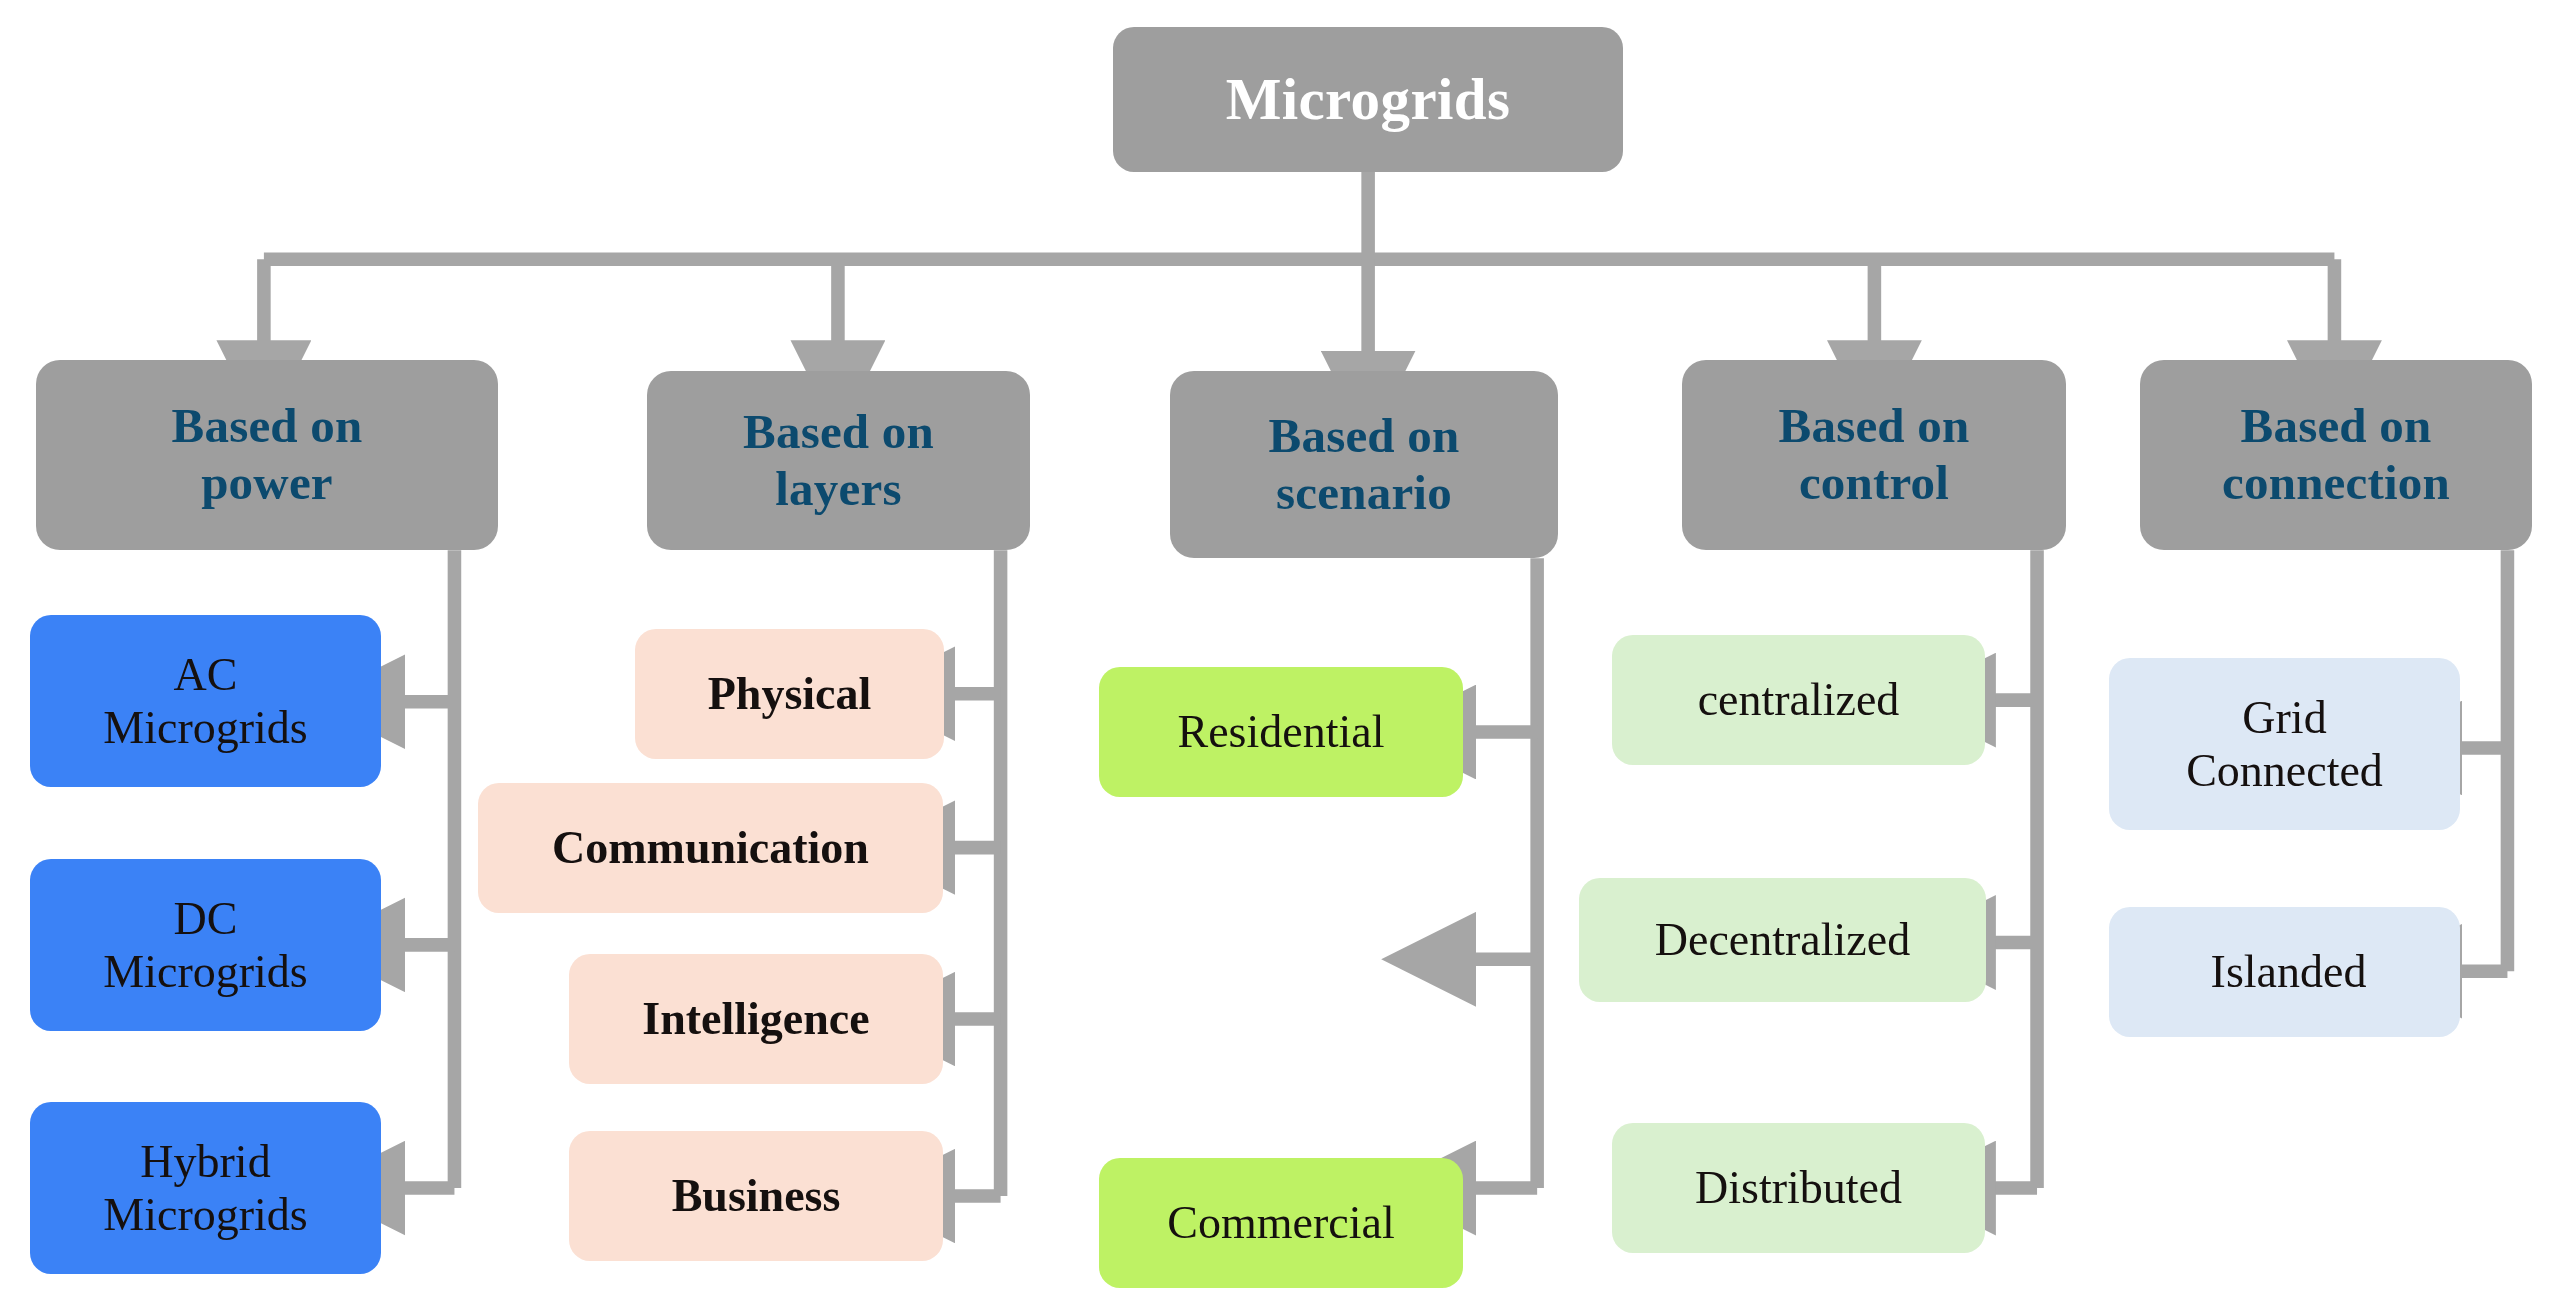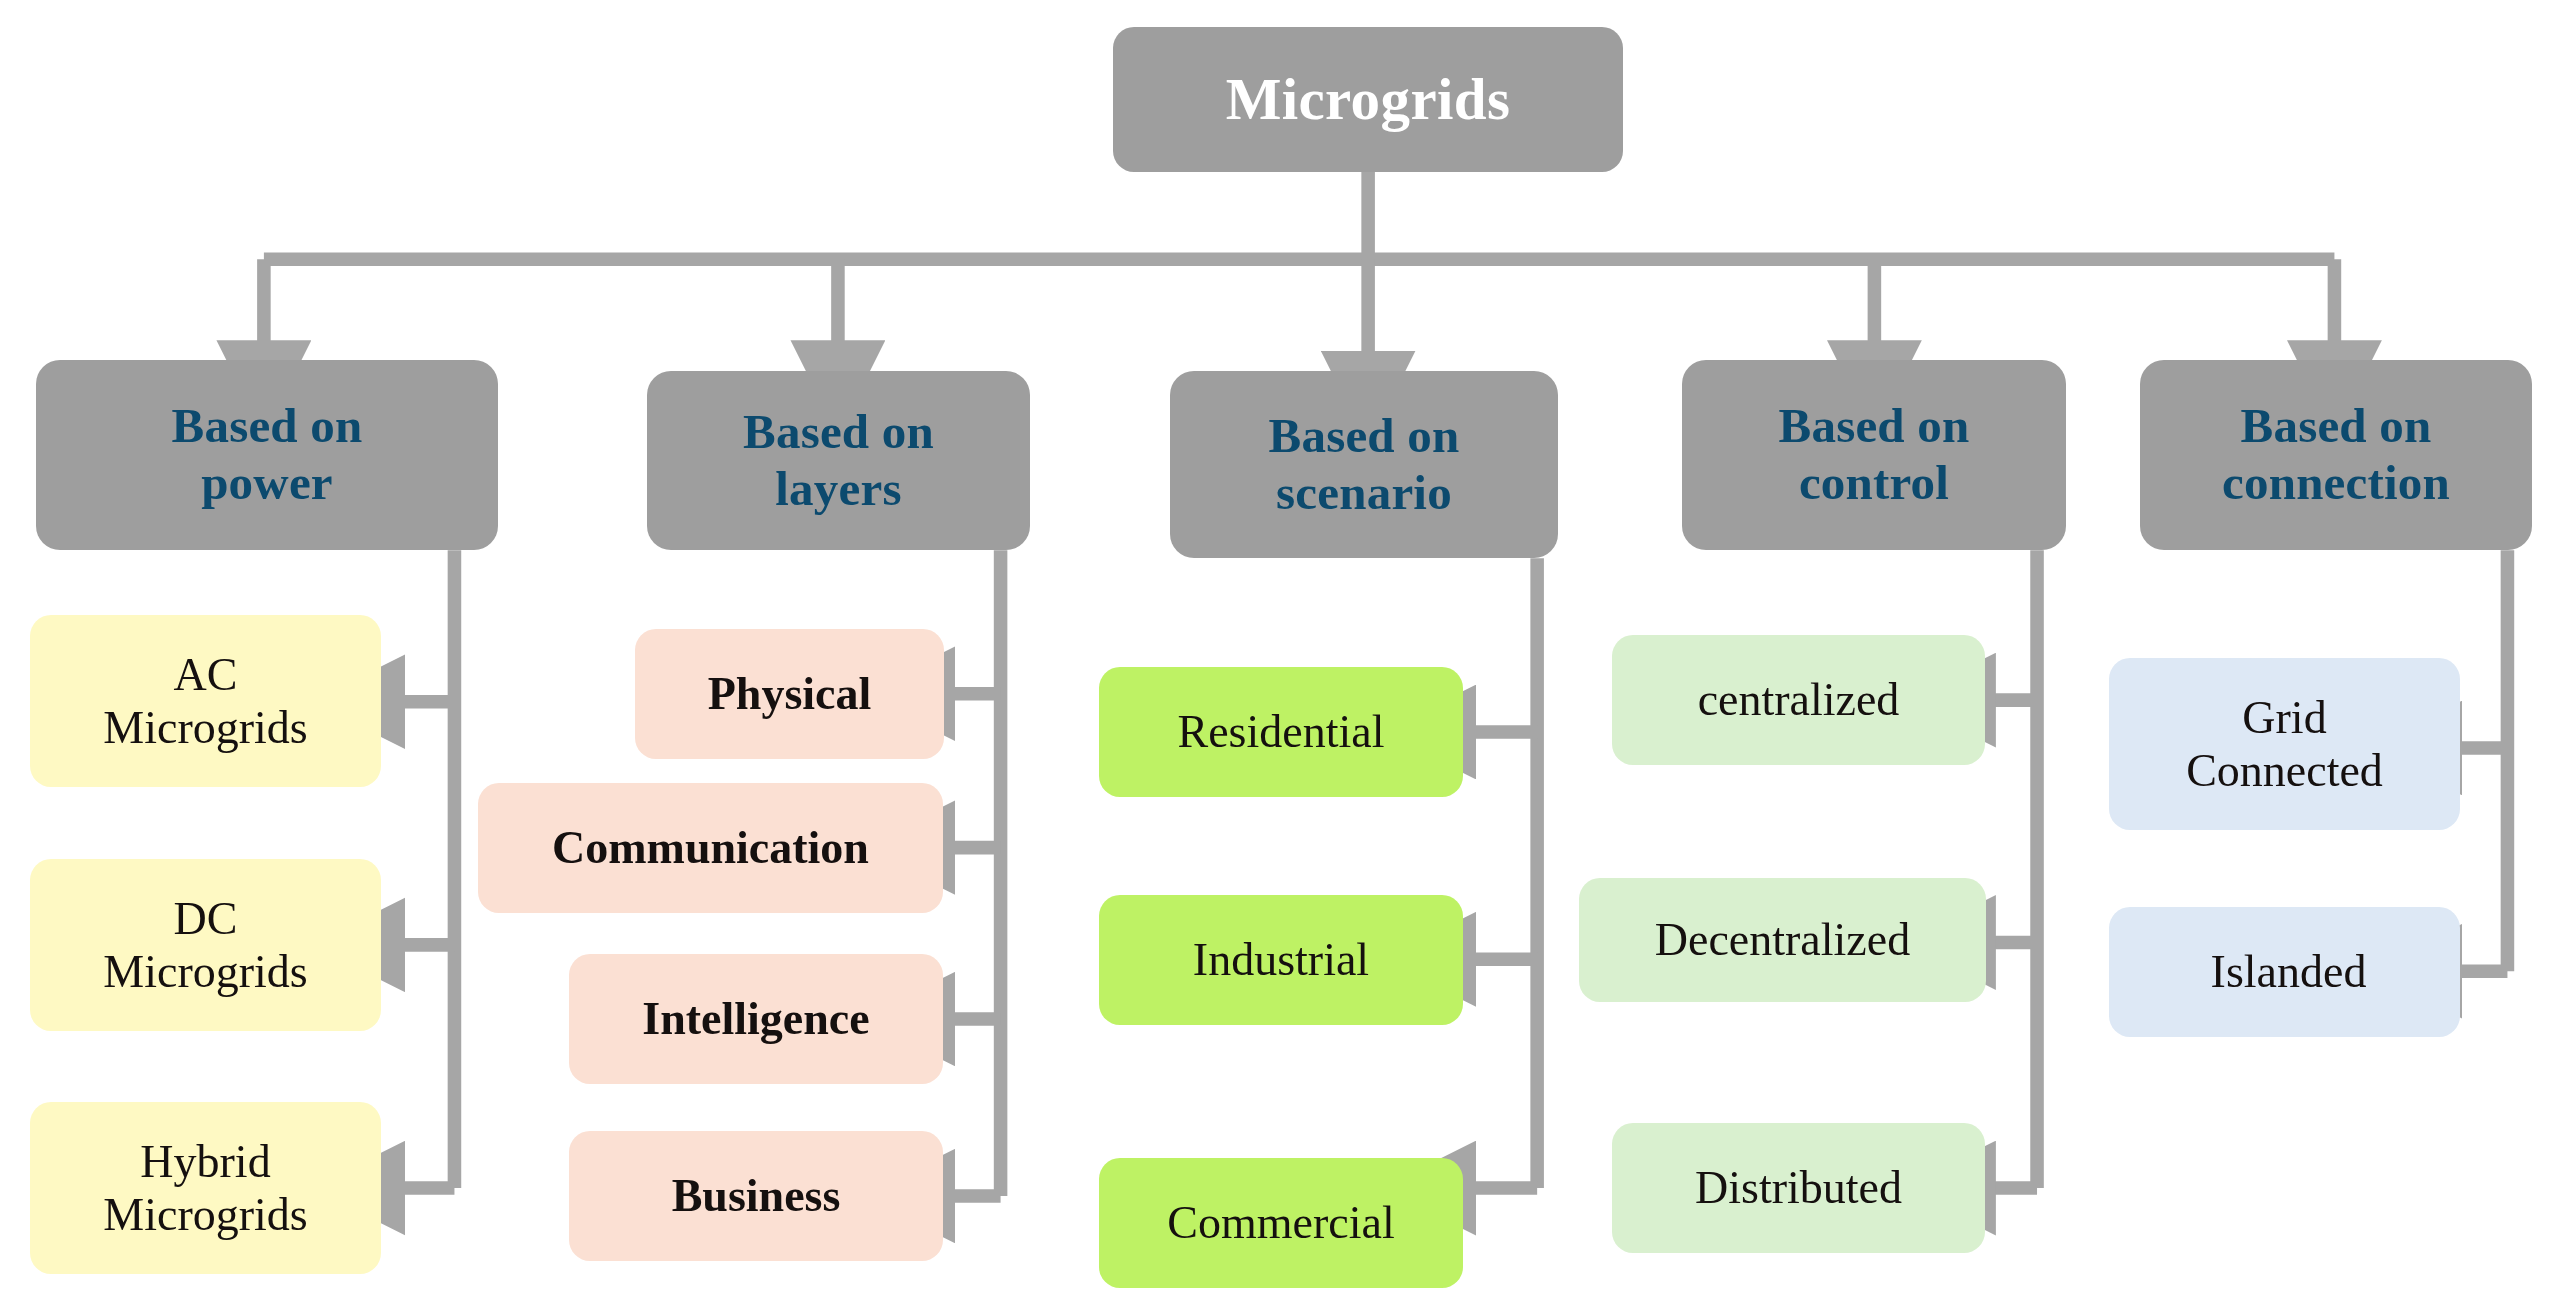--- a/index.html
+++ b/index.html
@@ -37,21 +37,21 @@
     font-size:49px;
     border-radius:24px;
     letter-spacing:0.2px;
   }
   .leaf{
     color:#15100f;
     font-weight:normal;
     font-size:46px;
     border-radius:21px;
   }
-  .leaf.blue{background:#fef9c3;}
+  .leaf.blue{background:#3b82f6;}
   .leaf.peach{background:#fbe0d3;font-weight:bold;}
   .leaf.pink{background:#bef264;}
   .leaf.green{background:#d9f0cf;}
   .leaf.steel{background:#dde8f5;}
 </style>
 </head>
 <body>
 
 <div id="stage">
 
@@ -120,21 +120,20 @@
 Microgrids</div>
   <div class="node leaf blue" style="left:30px;top:1102px;width:351px;height:172px;">Hybrid
 Microgrids</div>
 
   <div class="node leaf peach" style="left:635px;top:629px;width:309px;height:130px;">Physical</div>
   <div class="node leaf peach" style="left:478px;top:783px;width:465px;height:130px;">Communication</div>
   <div class="node leaf peach" style="left:569px;top:954px;width:374px;height:130px;">Intelligence</div>
   <div class="node leaf peach" style="left:569px;top:1131px;width:374px;height:130px;">Business</div>
 
   <div class="node leaf pink" style="left:1099px;top:667px;width:364px;height:130px;">Residential</div>
-  <div class="node leaf pink" style="left:1099px;top:895px;width:364px;height:130px;">Industrial</div>
   <div class="node leaf pink" style="left:1099px;top:1158px;width:364px;height:130px;">Commercial</div>
 
   <div class="node leaf green" style="left:1612px;top:635px;width:373px;height:130px;">centralized</div>
   <div class="node leaf green" style="left:1579px;top:878px;width:407px;height:124px;">Decentralized</div>
   <div class="node leaf green" style="left:1612px;top:1123px;width:373px;height:130px;">Distributed</div>
 
   <div class="node leaf steel" style="left:2109px;top:658px;width:351px;height:172px;">Grid
 Connected</div>
   <div class="node leaf steel" style="left:2109px;top:907px;width:351px;height:130px;padding-left:8px;">Islanded</div>
 

